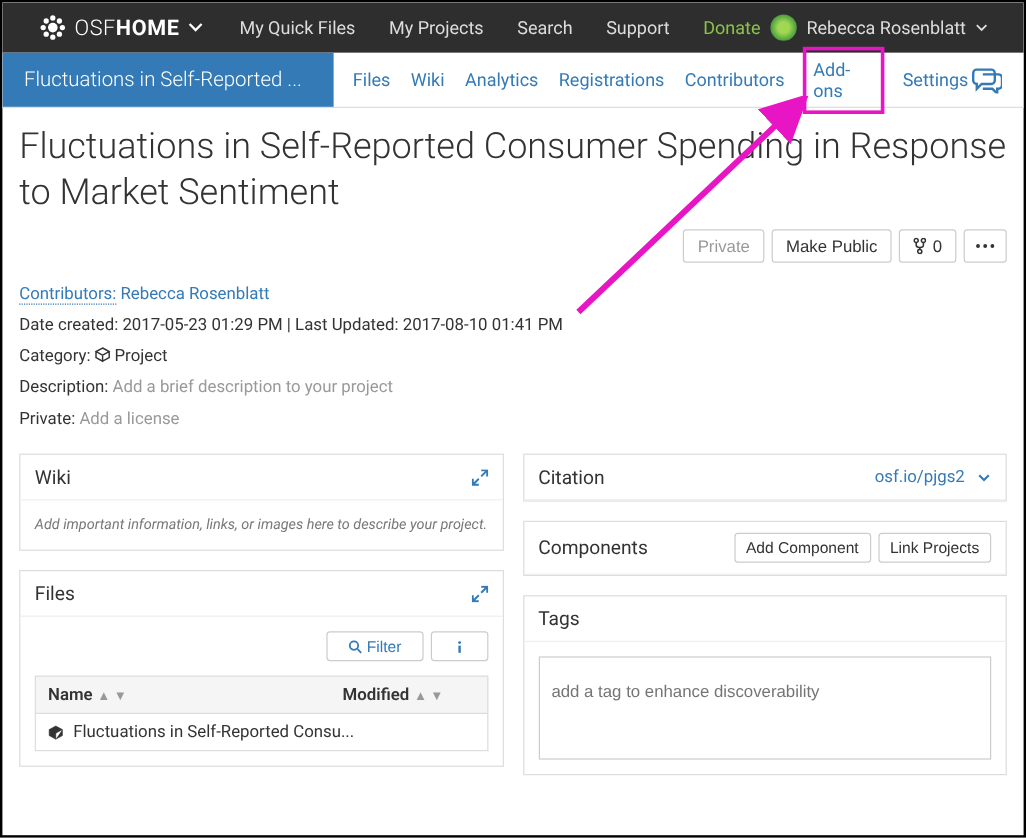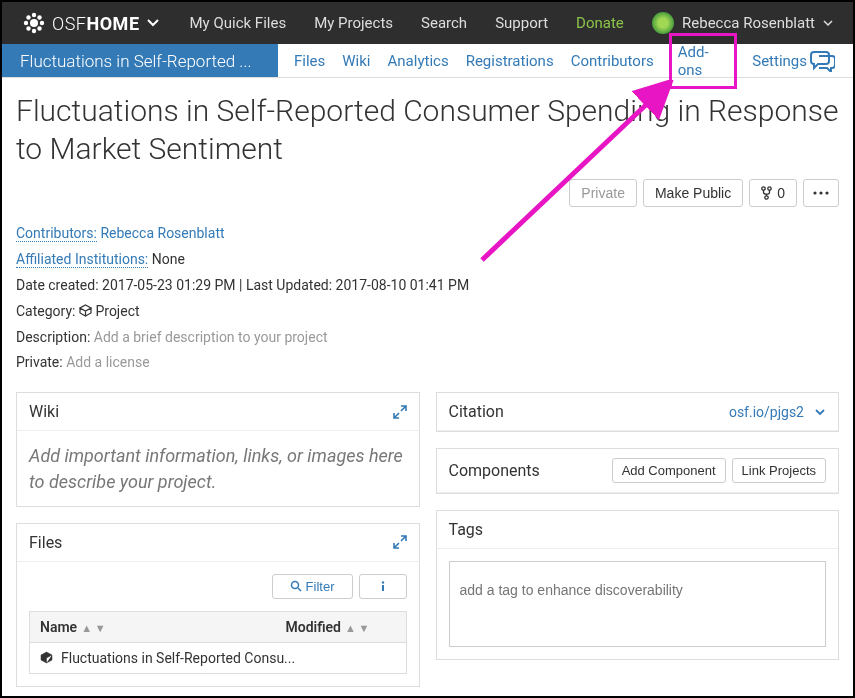--- a/index.html
+++ b/index.html
@@ -1,31 +1,31 @@
 <!DOCTYPE html>
 <html><head>
 <meta charset="utf-8">
 <style>
 * { box-sizing: border-box; margin: 0; padding: 0; }
 body { font-family: -apple-system, BlinkMacSystemFont, "Segoe UI", Roboto, "Helvetica Neue", Arial, sans-serif; font-size: 14px; color: #333; background: #fff; border: 2px solid #000; width: 855px; height: 698px; overflow: hidden; position: relative; }
 
 
-.topnav { background: #2e2e2e; height: 42px; display: flex; align-items: center; padding: 0 20px; color: #fff; font-size: 15px; }
+.topnav { background: #2e2e2e; height: 42px; display: flex; align-items: center; padding: 0 30px; color: #fff; font-size: 15px; }
 .logo-icon { width: 24px; height: 24px; margin-right: 6px; }
 .logo-text { font-weight: 300; letter-spacing: 0.5px; font-size: 18px; }
 .logo-text b { font-weight: 700; }
 .caret-down { margin-left: 6px; }
 .topnav-links { display: flex; margin-left: 30px; gap: 28px; flex: 1; }
 .topnav-link { color: #ddd; cursor: pointer; font-size: 15px; }
 .topnav-link.donate { color: #8bc34a; }
 .user-area { display: flex; align-items: center; gap: 8px; color: #ddd; cursor: pointer; font-size: 15px; }
 .avatar { width: 22px; height: 22px; border-radius: 50%; background: radial-gradient(circle, #a0d853 30%, #4b9c3e 70%); }
 
 
-.subnav { height: 34px; display: flex; align-items: stretch; border-bottom: 1px solid #ddd; background: #fff; }
+.subnav { height: 46px; display: flex; align-items: stretch; border-bottom: 1px solid #ddd; background: #fff; }
 .subnav-title { background: #337ab7; color: #fff; padding: 0 18px; display: flex; align-items: center; font-size: 17px; font-weight: 300; min-width: 276px; }
 .subnav-links { display: flex; align-items: center; gap: 13px; padding-left: 14px; }
 .subnav-link { color: #337ab7; cursor: pointer; font-size: 15px; padding: 4px 2px; }
 .subnav-link.highlight { border: 3px solid #e815c5; padding: 7px 6px; }
 .comment-icon { margin-left: auto; margin-right: 18px; color: #337ab7; align-self: center; cursor: pointer; }
 
 
 .main { padding: 14px 14px 0 14px; }
 .page-title { font-size: 30px; font-weight: 300; color: #333; line-height: 1.25; margin-bottom: 12px; }
 
@@ -38,21 +38,21 @@
 .meta-link { color: #337ab7; border-bottom: 1px dotted #337ab7; cursor: pointer; }
 .meta-muted { color: #999; }
 
 
 .cols { display: flex; gap: 16px; margin-top: 16px; }
 .col { flex: 1; display: flex; flex-direction: column; gap: 16px; }
 
 .panel { border: 1px solid #ddd; background: #fff; }
 .panel-header { padding: 9px 12px; border-bottom: 1px solid #eee; display: flex; align-items: center; justify-content: space-between; font-size: 16px; color: #333; }
 .panel-body { padding: 12px; }
-.panel-body.muted { color: #777; font-style: italic; font-size: 18px; line-height: 1.4; }
+.panel-body.muted { color: #777; font-style: italic; font-size: 12px; line-height: 1.4; }
 .expand-icon { color: #337ab7; cursor: pointer; }
 .citation-right { color: #337ab7; font-size: 14px; display: flex; align-items: center; gap: 10px; }
 
 .components-header { display: flex; align-items: center; justify-content: space-between; padding: 9px 12px; border-bottom: 1px solid #eee; }
 .components-header .btns { display: flex; gap: 6px; }
 .components-body { padding: 14px 12px 26px; color: #888; font-size: 14px; }
 
 .tags-body { padding: 12px; }
 .tag-input { width: 100%; border: 1px solid #ccc; padding: 20px 10px 48px 10px; font-size: 14px; color: #888; }
 
@@ -156,25 +156,20 @@
           <circle cx="14" cy="2" r="1.6" fill="#333"></circle>
         </svg>
     </button>
   </div>
 
   <div class="meta-block">
     <div>
       <span class="meta-link">Contributors:</span>
       <span> </span>
       <span class="meta-link" style="border-bottom:none">Rebecca Rosenblatt</span>
-    </div>
-    <div>
-      <span class="meta-link">Affiliated Institutions:</span>
-      <span> </span>
-      <span>None</span>
     </div>
     <div>Date created: 2017-05-23 01:29 PM | Last Updated: 2017-08-10 01:41 PM</div>
     <div>
       <span>Category:</span>
       <span>
         <svg width="13" height="13" viewBox="0 0 13 13" style="display:inline;vertical-align:-1px">
             <path d="M6.5 1 L12 4 L6.5 7 L1 4 Z M1 4 v5 l5.5 3 v-5 M12 4 v5 l-5.5 3" fill="none" stroke="#333" stroke-width="1.2"></path>
           </svg>
       </span>
       <span>Project</span>

